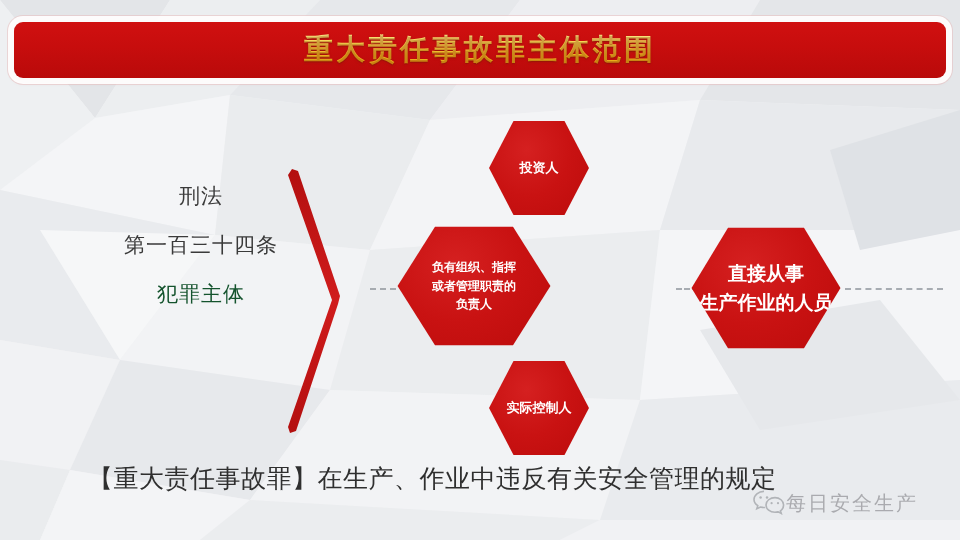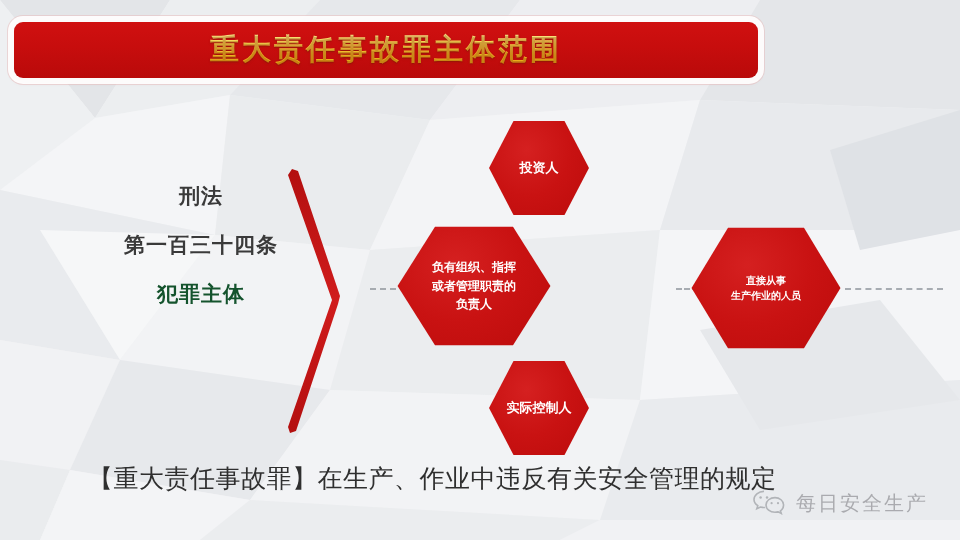--- a/index.html
+++ b/index.html
@@ -24,21 +24,21 @@
     width: 960px;
     height: 540px;
     display: block;
   }
 
   
   #title-banner {
     position: absolute;
     left: 14px;
     top: 22px;
-    width: 744px;
+    width: 932px;
     height: 56px;
     border-radius: 9px;
     background: linear-gradient(180deg, #d01010 0%, #c70d0d 45%, #b90a0a 100%);
     box-shadow: 0 0 0 6px rgba(255,255,255,0.92),
                 0 0 0 7px rgba(232,190,190,0.55),
                 0 2px 7px rgba(120,20,20,0.22);
     display: flex;
     align-items: center;
     justify-content: center;
   }
@@ -57,21 +57,20 @@
   }
 
   
   #left-column {
     position: absolute;
     left: 96px;
     top: 186px;
     width: 210px;
     text-align: center;
     line-height: 1.0;
-    font-weight: bold;
   }
   .legal-line {
     font-size: 21px;
     color: #3a3a3a;
     letter-spacing: 1px;
     margin-bottom: 28px;
     white-space: nowrap;
   }
   .legal-line.accent {
     color: #14532d;
@@ -110,21 +109,21 @@
             drop-shadow(0 0 5px rgba(255,255,255,0.95))
             drop-shadow(0 3px 5px rgba(140,60,60,0.20));
     line-height: 1.55;
   }
   .hex span { display: block; white-space: nowrap; }
 
   #hex-investor   { left: 138px; top:  18px; width: 102px; height: 100px; font-size: 13px; justify-content: center; }
   #hex-actual     { left: 138px; top: 258px; width: 102px; height: 100px; font-size: 13px; }
   #hex-manager    { left: 220px; top: 138px; width: 102px; height:  98px; font-size: 13.5px; }
   #hex-responsible{ left:  46px; top: 123px; width: 156px; height: 126px; font-size: 12px; }
-  #hex-worker     { left: 340px; top: 124px; width: 152px; height: 128px; font-size: 10px; }
+  #hex-worker     { left: 340px; top: 124px; width: 152px; height: 128px; font-size: 19px; }
 
   
   .dash-line {
     position: absolute;
     height: 0;
     border-top: 2px dashed #9aa0a6;
     opacity: 0.85;
   }
   #dash-left   { left: 370px; top: 288px; width: 26px; }
   #dash-mid    { left: 676px; top: 288px; width: 22px; }
@@ -141,21 +140,20 @@
     white-space: nowrap;
   }
 
   
   #watermark {
     position: absolute;
     left: 752px;
     top: 489px;
     display: flex;
     align-items: center;
-    gap: 10px;
     opacity: 0.58;
   }
   #watermark-label {
     font-size: 20px;
     color: #7d7d82;
     letter-spacing: 2px;
     white-space: nowrap;
   }
 </style>
 </head>

